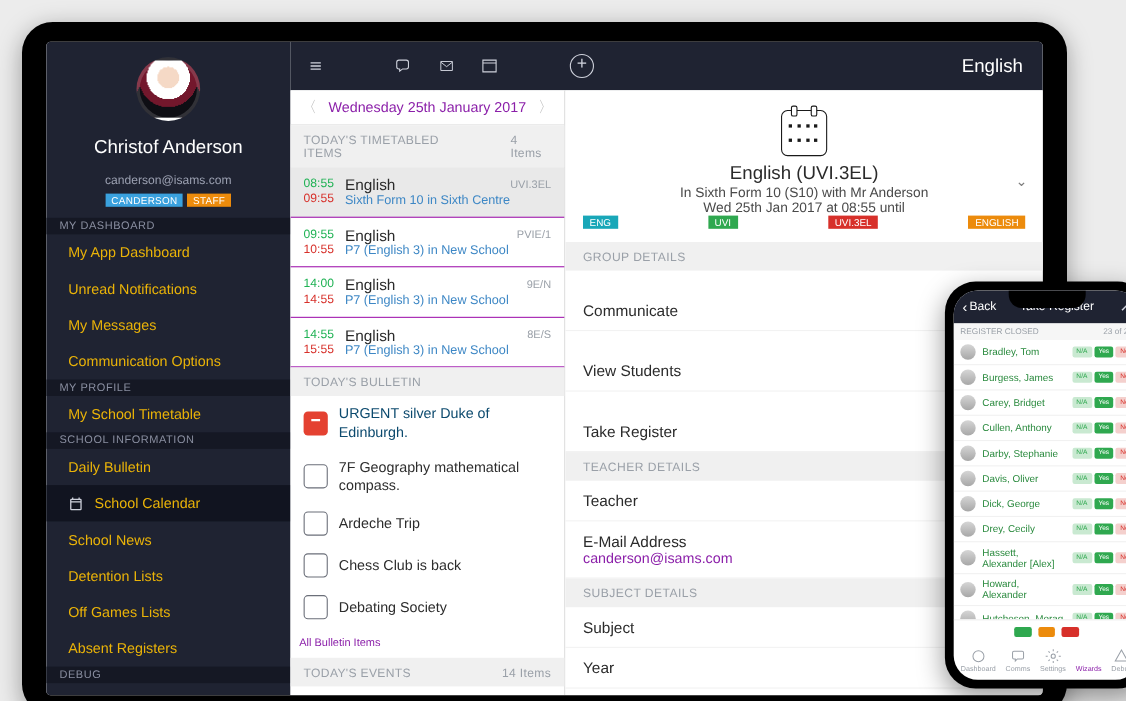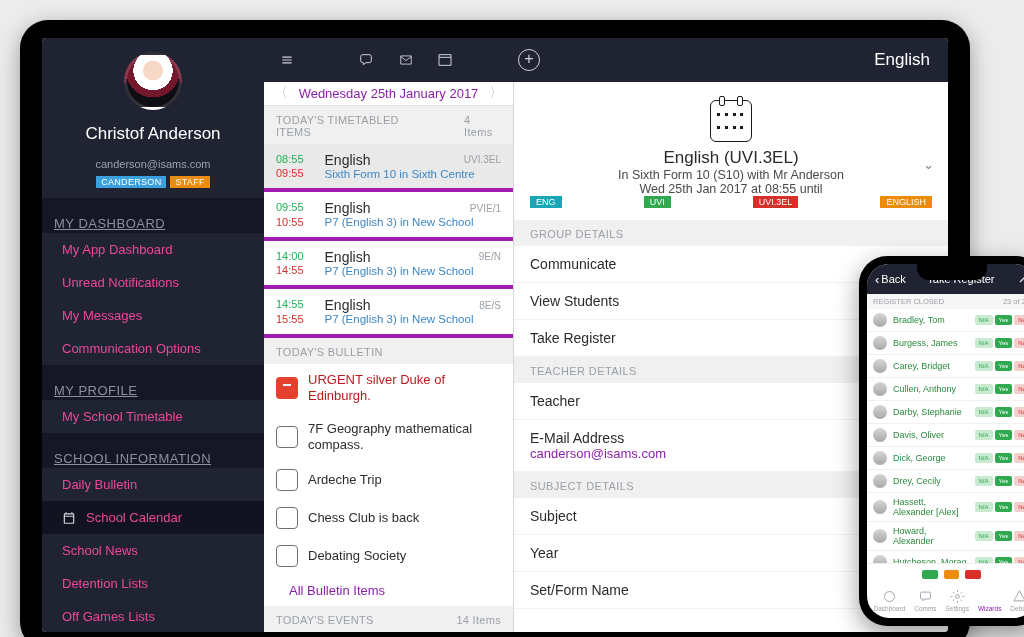--- a/index.html
+++ b/index.html
@@ -25,71 +25,71 @@
   .tablet-screen{position:relative;width:100%;height:100%;background:#fff;border-radius:4px;overflow:hidden;display:flex;}
   .sidebar{width:222px;background:var(--dark);color:var(--sidebar-text);display:flex;flex-direction:column;font-size:13px;overflow:hidden;}
   .profile{padding:14px 10px 10px;text-align:center;}
   .avatar{width:58px;height:58px;border-radius:50%;margin:0 auto 6px;background:radial-gradient(circle at 50% 30%,#f5d9c6 0 22%,#fff 22% 44%,#73172c 44% 60%,#0e0e14 60% 100%);border:3px solid rgba(255,255,255,.15);}
   .profile-name{color:#fff;font-size:17px;font-weight:300;margin:14px 0;}
   .profile-email{color:#9ba0b1;font-size:11px;margin-bottom:6px;}
   .badges{display:flex;justify-content:center;gap:4px;}
   .badge{font-size:9px;color:#fff;padding:1px 5px;letter-spacing:.3px;}
   .b1{background:#3aa1de;}
   .b2{background:#ec8b0c;}
-  .sec-title{font-size:13px;letter-spacing:.5px;color:var(--section-title);padding:18px 12px 2px;background:var(--darker);text-decoration:underline;}
-  .nav-item{padding:9px 12px 9px 20px;display:flex;align-items:center;gap:10px;color:#ec4899;cursor:pointer;}
+  .sec-title{font-size:10px;letter-spacing:.5px;color:var(--section-title);padding:2px 12px 2px;background:var(--darker);}
+  .nav-item{padding:9px 12px 9px 20px;display:flex;align-items:center;gap:10px;color:#eab308;cursor:pointer;}
   .nav-item.selected{background:#111420;text-align:right;}
   .nav-icon{fill:#cfd2dc;flex:0 0 14px;}
   
   .topbar{height:44px;background:var(--dark);display:flex;align-items:center;color:#cfd2dc;padding:0 18px 0 14px;gap:20px;}
   .topbar .right-title{font-size:17px;font-weight:300;color:#fff;}
   .topbar svg{fill:#cfd2dc;}
   .plus-circ{width:22px;height:22px;border:1.5px solid #cfd2dc;border-radius:50%;display:flex;align-items:center;justify-content:center;color:#cfd2dc;font-size:16px;padding-bottom:2px;}
   .middle-col{flex:0 0 250px;display:flex;flex-direction:column;border-right:1px solid #d6d6d6;background:#fff;}
   .date-row{height:32px;display:flex;align-items:center;justify-content:space-between;padding:0 10px;border-bottom:1px solid var(--border);color:var(--accent);font-size:13px;}
   .chev{color:#bebebe;font-size:14px;cursor:pointer;}
   .sec-head{display:flex;justify-content:space-between;align-items:center;font-size:11px;letter-spacing:.3px;color:var(--muted);padding:8px 12px 6px;background:#f0f0f0;gap:32px;}
-  .titem{display:flex;align-items:flex-start;gap:21px;padding:8px 12px;border-bottom:4px solid #a21caf;cursor:pointer;}
+  .titem{display:flex;align-items:flex-start;gap:10px;padding:8px 12px;border-bottom:1px solid #a21caf;cursor:pointer;}
   .titem.sel{background:#e9e9e9;}
   .times{font-size:11px;line-height:1.3;}
   .t-start{color:var(--green);}
   .t-end{color:var(--red);}
   .tbody{flex:1;}
   .tname{font-size:14px;color:#2b2b2b;}
   .tloc{font-size:11.5px;color:#3d87c5;}
   .tcode{font-size:10px;color:var(--muted);}
   .bulletin{display:flex;align-items:center;gap:10px;padding:8px 12px;cursor:pointer;}
   .bicon{width:22px;height:22px;flex:0 0 22px;border-radius:4px;display:flex;align-items:center;justify-content:center;}
   .bicon-red{background:#e44131;}
   .bicon-outline{border:1.5px solid #6b6f79;}
   .bicon svg{fill:#fff;width:12px;height:12px;}
   .bicon-outline svg{fill:#6b6f79;}
   .btext{font-size:13px;color:#2d2d2d;line-height:1.25;}
-  .btext.urgent{color:#b91c1c;}
-  .all-link{color:var(--accent);font-size:13px;padding:8px 25px;cursor:pointer;}
+  .btext.urgent{color:#0c4a6e;}
+  .all-link{color:var(--accent);font-size:10px;padding:8px 8px;cursor:pointer;}
   
   .right-col{flex:1;display:flex;flex-direction:column;background:#fff;}
   .hero{padding:18px 16px 12px;text-align:center;position:relative;}
   .hero-cal{width:42px;height:42px;border:1.5px solid #1a1a1a;border-radius:6px;margin:0 auto 6px;position:relative;}
   .hero-cal::before,.hero-cal::after{content:"";position:absolute;top:-5px;width:4px;height:8px;border:1.5px solid #1a1a1a;border-radius:2px;background:#fff;}
   .hero-cal::before{left:8px}.hero-cal::after{right:8px}
   .hero-cal .dots{position:absolute;inset:12px 6px 6px;display:grid;grid-template-columns:repeat(4,1fr);gap:3px;}
   .hero-cal .dots span{width:3px;height:3px;background:#1a1a1a;}
   .hero-title{font-size:17px;color:#2a2a2a;}
   .hero-sub{font-size:12.5px;color:#4a4a4a;}
   .hero-chev{position:absolute;right:14px;top:54%;color:#7d7d7d;font-size:13px;}
   .tags{display:flex;gap:4px;justify-content:space-between;margin-top:0;}
   .tag{font-size:9px;color:#fff;padding:1px 6px;border-radius:0;}
   .tg-eng{background:#19a7b8;}
   .tg-uvi{background:#2fa84f;}
   .tg-u3{background:#d7302a;}
   .tg-engl{background:#ec8b0c;}
   .psec{font-size:11px;letter-spacing:.4px;color:var(--muted);padding:8px 16px 6px;background:#f0f0f0;}
   .prow{padding:10px 16px;font-size:14px;color:#2b2b2b;border-bottom:1px solid #f2f2f2;cursor:default;}
-  .prow.action{cursor:pointer;}
+  .prow.action{cursor:pointer;margin-top:18px;}
   .email-val{color:var(--accent);font-size:13px;}
   
   .phone{position:absolute;right:0;top:236px;width:185px;height:370px;background:#000;border-radius:28px;padding:8px;box-shadow:0 8px 24px rgba(0,0,0,.4);}
   .phone-screen{position:relative;width:100%;height:100%;background:#fff;border-radius:22px;overflow:hidden;display:flex;flex-direction:column;}
   .notch{position:absolute;top:0;left:50%;transform:translateX(-50%);width:70px;height:16px;background:#000;border-radius:0 0 12px 12px;z-index:5;}
   .ph-top{height:30px;background:var(--dark);color:#fff;display:flex;align-items:center;justify-content:space-between;font-size:11px;padding:0 8px;}
   .ph-back{display:flex;align-items:center;gap:2px;cursor:pointer;}
   .ph-sub{font-size:7.5px;color:#9aa0a8;background:#f6f6f6;padding:3px 6px;display:flex;justify-content:space-between;}
   .ph-body{flex:1;overflow:hidden;}
   .prow2{display:flex;align-items:center;gap:6px;padding:4px 6px;border-bottom:1px solid #f1f1f1;}

